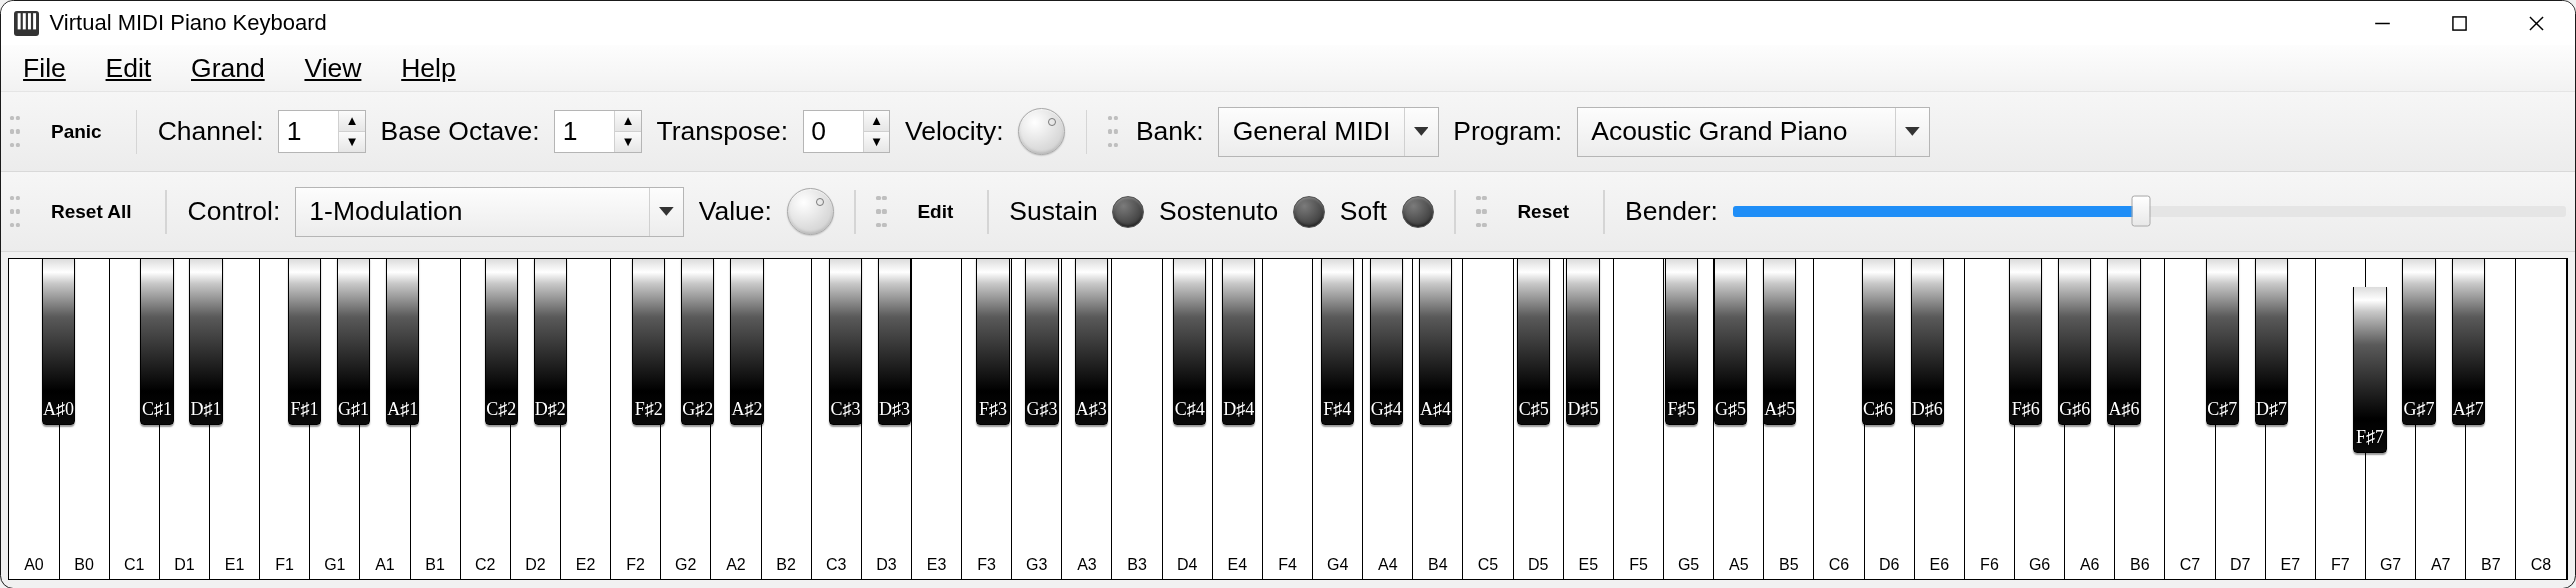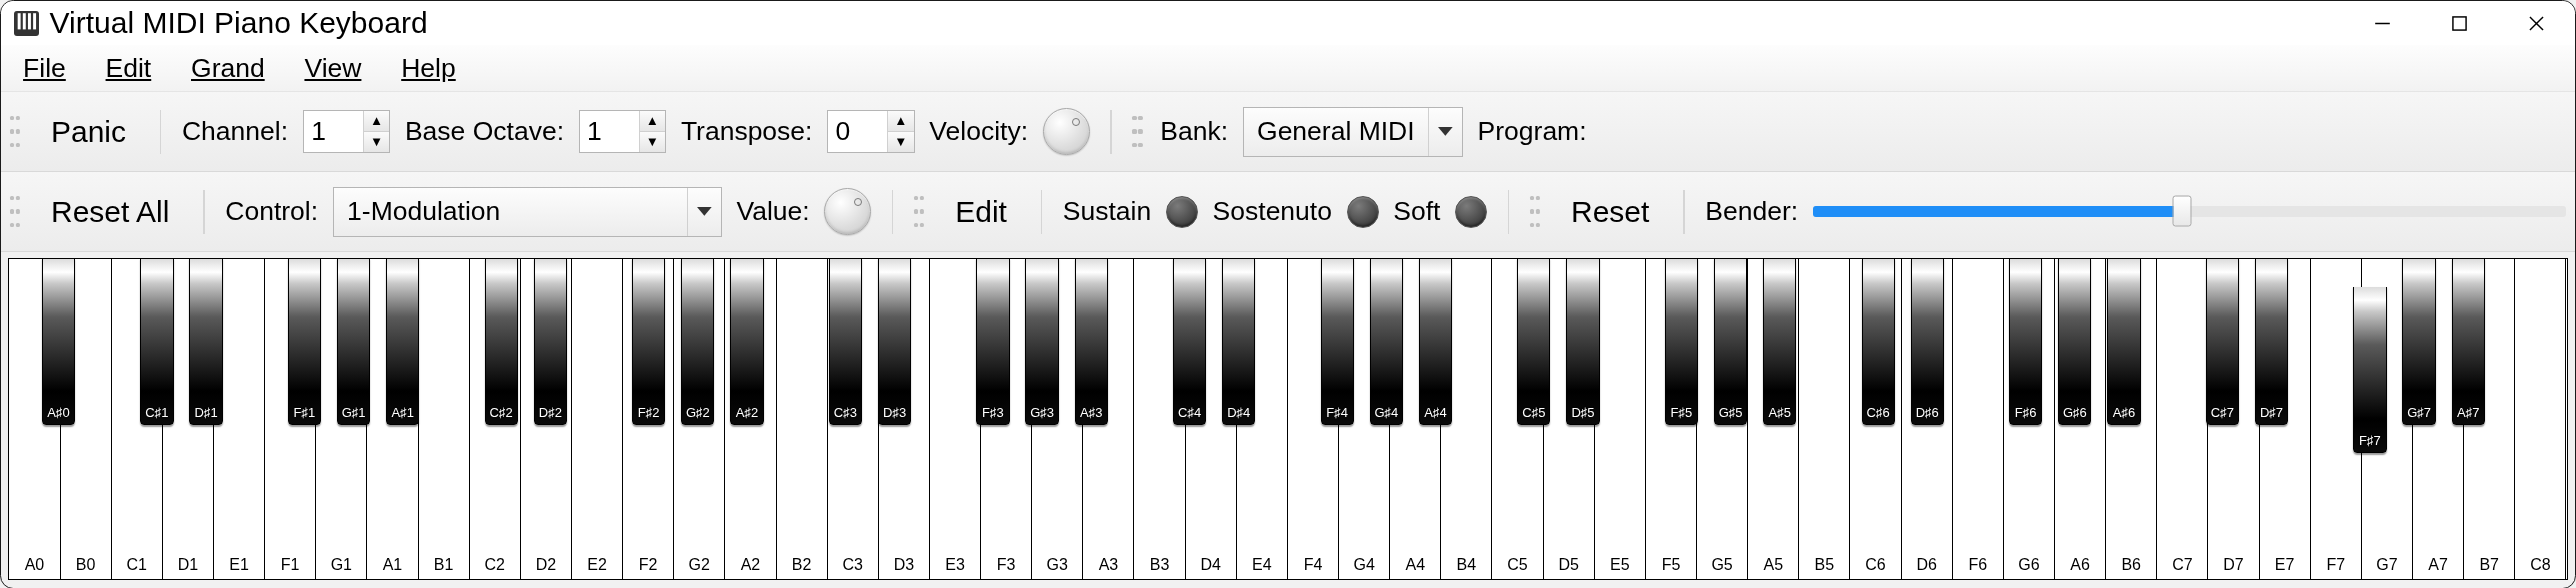--- a/index.html
+++ b/index.html
@@ -24,21 +24,21 @@
     padding: 0 0 0 13.3px;
     background: #ffffff;
     border-top-left-radius: 11.8px;
     border-top-right-radius: 11.8px;
   }
   .titlebar .app-icon {
     width: 25px; height: 25px;
     margin-right: 10.3px;
   }
   .titlebar .title {
-    font-size: 30px;
+    font-size: 22px;
     color: #000;
     flex: 0 0 auto;
   }
   .titlebar .spacer { flex: 1 1 auto; }
   .win-btn {
     width: 77px; height: 44px;
     display: flex; align-items: center; justify-content: center;
     user-select: none;
   }
   .win-btn svg { display: block; }
@@ -91,22 +91,23 @@
   }
   .sep {
     width: 1.5px;
     height: 44px;
     background: #d5d5d5;
     margin: 0 5.9px;
   }
   .lbl { white-space: nowrap; }
   .btn-plain {
     padding: 5.9px 13.3px;
-    font-size: 30px;
+    font-size: 19px;
     white-space: nowrap;
+    font-weight: bold;
   }
   .spin {
     display: flex;
     align-items: stretch;
     height: 43px;
     border: 0.7px solid #b5b5b5;
     background: #fff;
   }
   .spin input {
     border: none;
@@ -247,24 +248,25 @@
     border: 0.7px solid #000;
     border-top: none;
     border-radius: 0 0 4.4px 4.4px;
     display: flex;
     align-items: flex-end;
     justify-content: center;
     padding-bottom: 4.4px;
     box-shadow: 0 1.5px 1.5px rgba(0,0,0,.4);
   }
   .black-key span {
-    font-size: 13px;
+    font-size: 18px;
     color: #fff;
     text-shadow: 0 0 1.5px #000;
     user-select: none;
+    font-family: Liberation Serif, serif;
   }
 </style>
 </head>
 <body>
 
 <div class="titlebar">
   <span class="app-icon">
     <svg viewBox="0 0 34 34">
         <rect width="34" height="34" fill="#333" rx="4"></rect>
         <rect x="5" y="3" width="4" height="22" fill="#fff"></rect>
@@ -347,20 +349,28 @@
   <div class="combo">
     <span class="val">General MIDI</span>
     <span class="caret">
         <svg width="14.7" height="8.8" viewBox="0 0 20 12">
           <polygon points="0,0 20,0 10,12" fill="#333"></polygon>
         </svg>
       </span>
   </div>
 
   <span class="lbl">Program:</span>
+  <div class="combo wide">
+    <span class="val">Acoustic Grand Piano</span>
+    <span class="caret">
+        <svg width="14.7" height="8.8" viewBox="0 0 20 12">
+          <polygon points="0,0 20,0 10,12" fill="#333"></polygon>
+        </svg>
+      </span>
+  </div>
 </div>
 
 <div class="toolbar">
   <span class="grip">
       <span></span>
     </span>
   <div class="btn-plain">Reset All</div>
   <div class="sep"></div>
 
   <span class="lbl">Control:</span>
@@ -439,20 +449,21 @@
       <div class="white-key">B4</div>
       <div class="white-key">C5</div>
       <div class="white-key">D5</div>
       <div class="white-key">E5</div>
       <div class="white-key">F5</div>
       <div class="white-key">G5</div>
       <div class="white-key">A5</div>
       <div class="white-key">B5</div>
       <div class="white-key">C6</div>
       <div class="white-key">D6</div>
+      <div class="white-key">E6</div>
       <div class="white-key">F6</div>
       <div class="white-key">G6</div>
       <div class="white-key">A6</div>
       <div class="white-key">B6</div>
       <div class="white-key">C7</div>
       <div class="white-key">D7</div>
       <div class="white-key">E7</div>
       <div class="white-key">F7</div>
       <div class="white-key">G7</div>
       <div class="white-key">A7</div>

